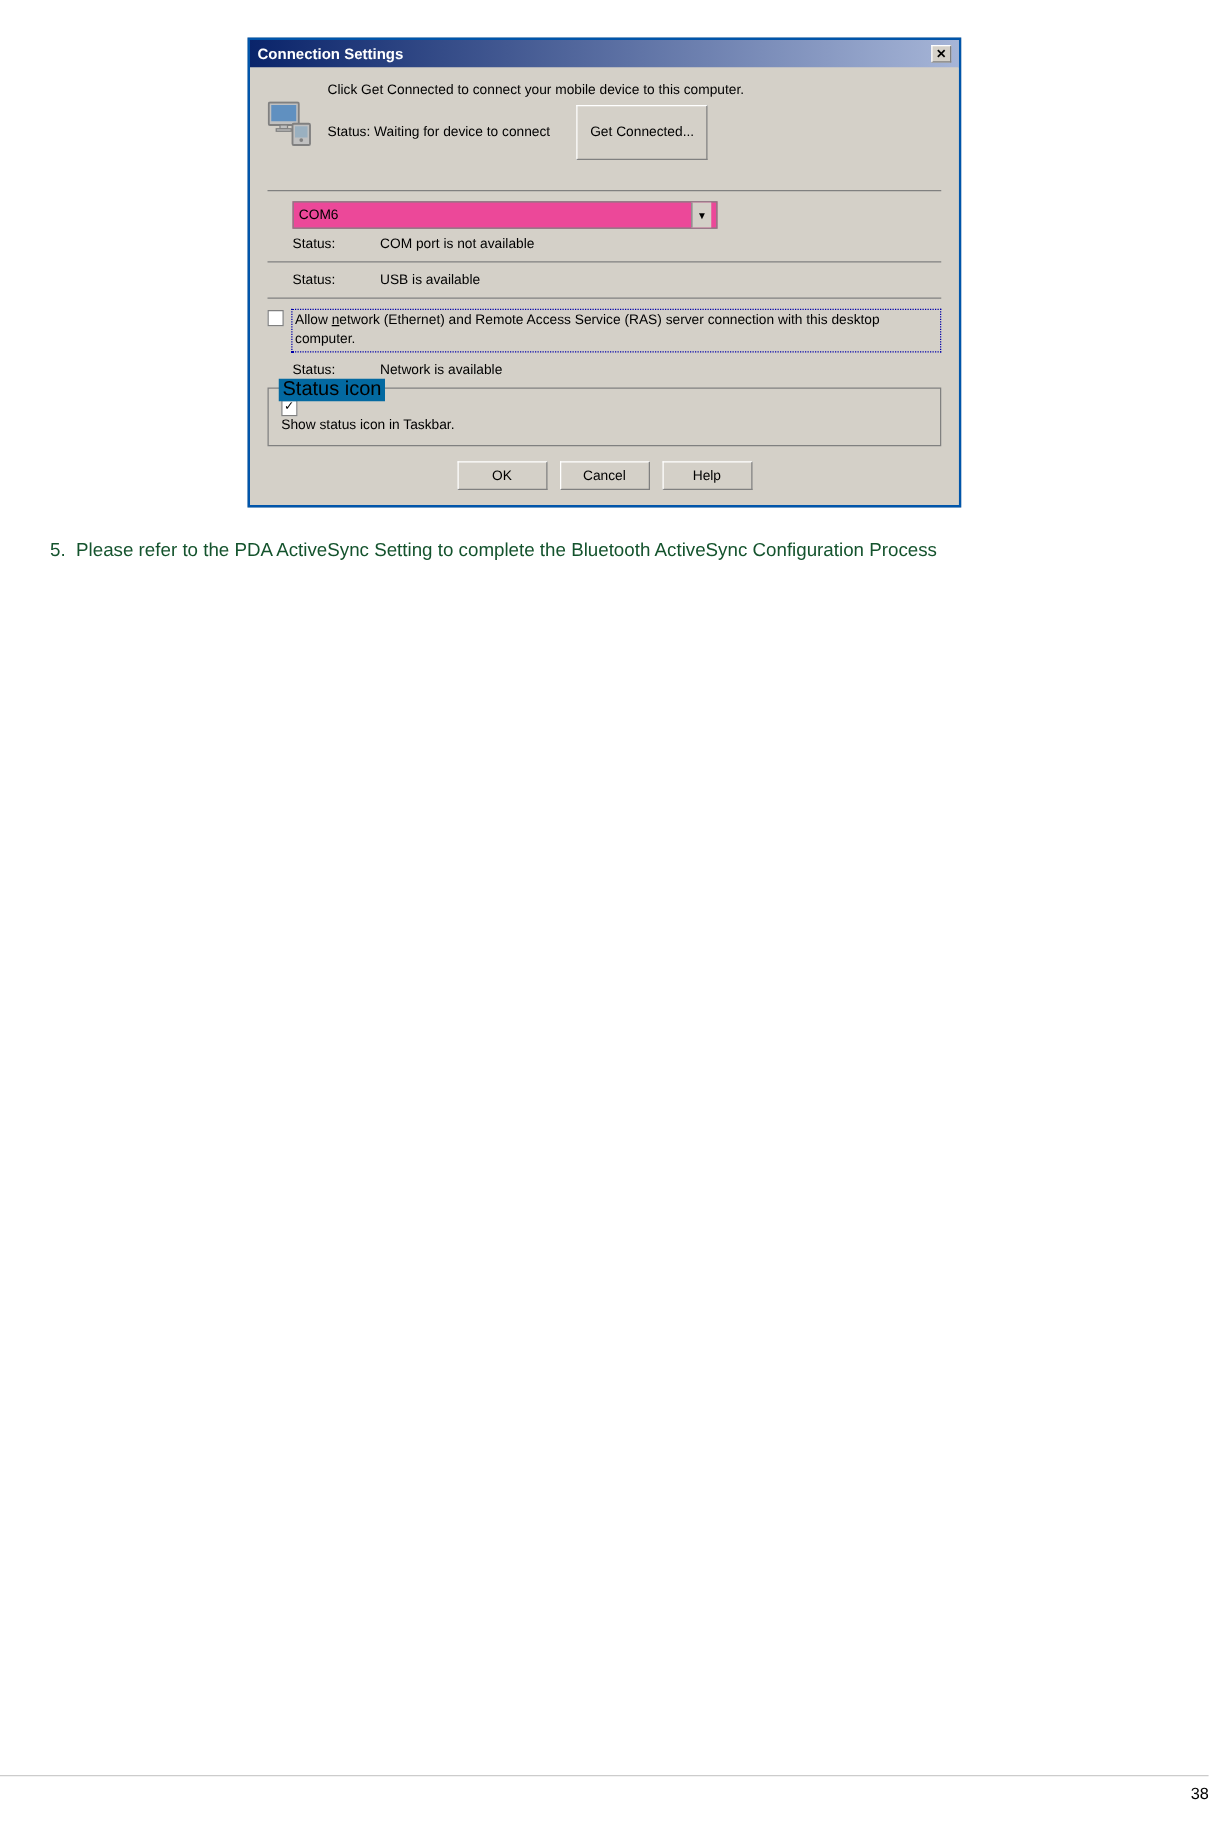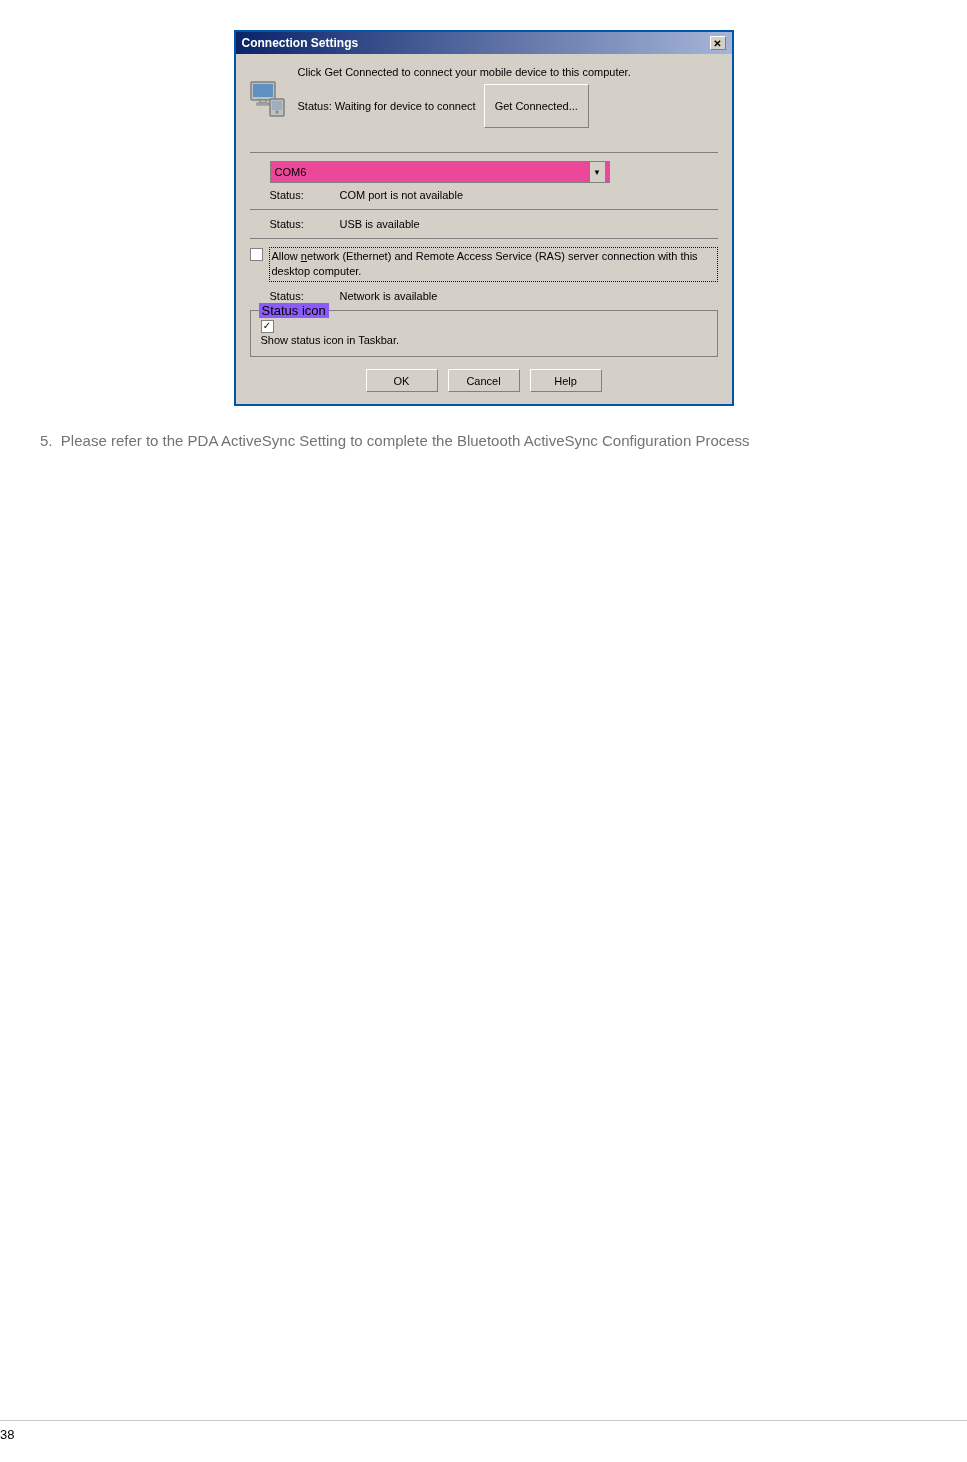--- a/index.html
+++ b/index.html
@@ -20,21 +20,21 @@
     }
 
     
     .dialog-wrapper {
       display: flex;
       justify-content: center;
       margin-bottom: 24px;
     }
 
     .dialog {
-      width: 500px;
+      width: 571px;
       border: 2px solid #0055aa;
       background: #d4d0c8;
       font-family: "Tahoma", Arial, sans-serif;
       font-size: 11px;
     }
 
     .dialog-titlebar {
       background: linear-gradient(to right, #0a246a, #a6b5d7);
       color: white;
       font-weight: bold;
@@ -95,21 +95,21 @@
     }
 
     .status-row {
       display: flex;
       align-items: center;
       margin-bottom: 4px;
     }
 
     .status-label {
       font-size: 11px;
-      margin-right: 8px;
+      margin-right: 21px;
     }
 
     .get-connected-btn {
       padding: 15px 10px;
       background: #d4d0c8;
       border: 1px solid;
       border-color: #ffffff #808080 #808080 #ffffff;
       font-size: 11px;
       cursor: pointer;
       font-family: "Tahoma", Arial, sans-serif;
@@ -217,23 +217,23 @@
       border: 1px solid #808080;
       padding: 8px 10px;
       margin-bottom: 12px;
       position: relative;
     }
 
     .status-icon-label {
       position: absolute;
       top: -8px;
       left: 8px;
-      background: #8b5cf6;
+      background: #0369a1;
       padding: 0 3px;
-      font-size: 13px;
+      font-size: 16px;
     }
 
     .buttons-row {
       display: flex;
       justify-content: center;
       gap: 10px;
       margin-top: 4px;
     }
 
     .win-btn {
@@ -245,31 +245,31 @@
       font-size: 11px;
       cursor: pointer;
       font-family: "Tahoma", Arial, sans-serif;
       padding: 0 8px;
     }
 
     
     .step-text {
       font-size: 15px;
       line-height: 1.5;
-      color: #737373;
+      color: #14532d;
       margin-bottom: 20px;
     }
 
     
     .page-footer {
       position: absolute;
       bottom: 20px;
       left: 0;
       right: 0;
-      text-align: left;
+      text-align: right;
       border-top: 1px solid #cccccc;
       padding-top: 6px;
       font-size: 13px;
     }
   </style>
 </head>
 <body>
 
 <div class="page-content">
 

